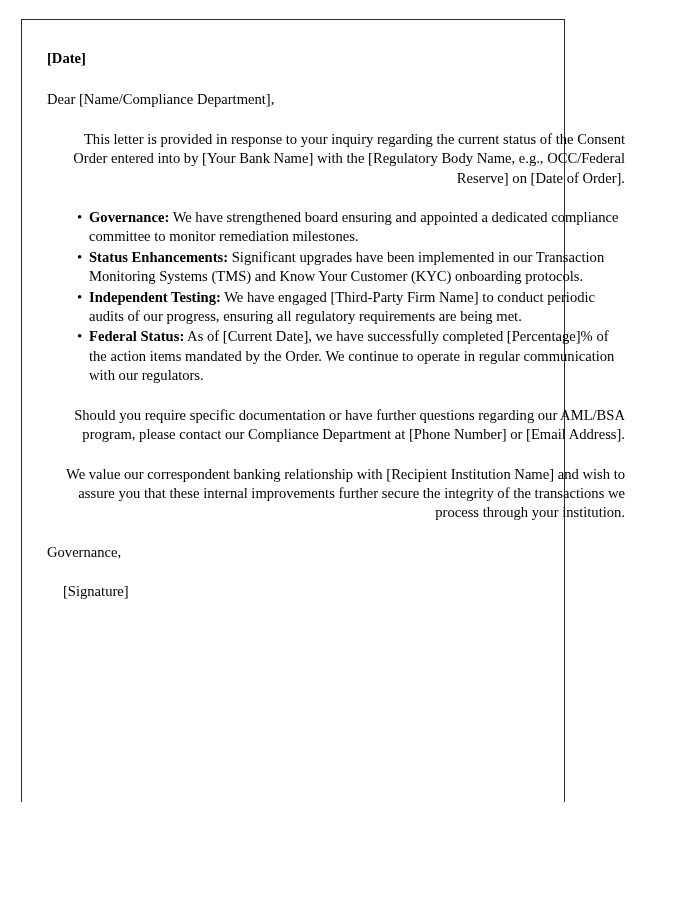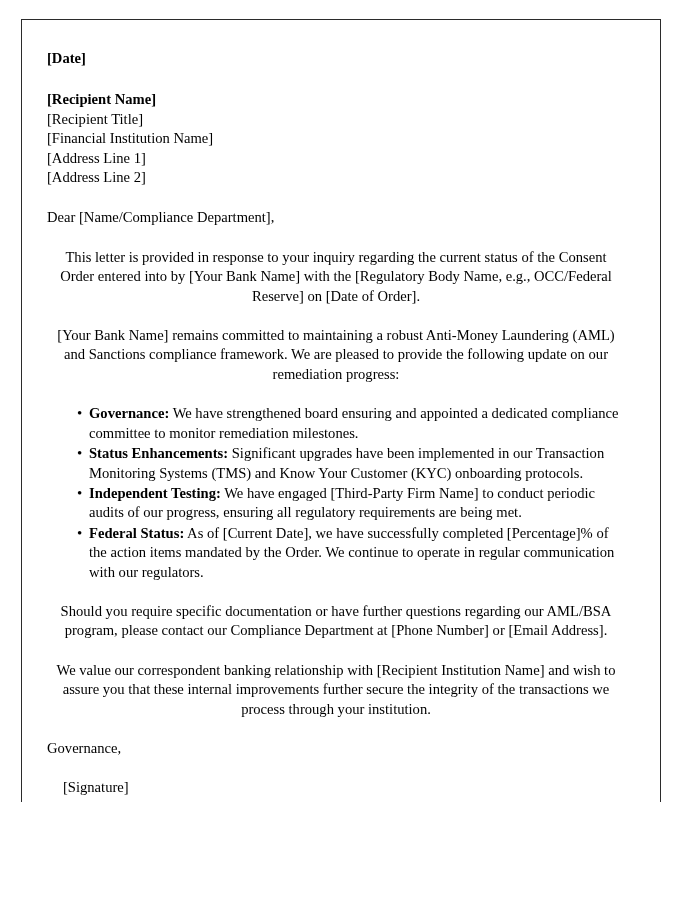--- a/index.html
+++ b/index.html
@@ -13,21 +13,21 @@
     font-family: "Liberation Serif", "DejaVu Serif", serif;
     color: #000000;
     overflow: hidden;
   }
 
   
   .page-sheet {
     position: absolute;
     left: 21px;
     top: 19px;
-    width: 640px;
+    width: 544px;
     height: 783px;
     box-sizing: border-box;
     border-top: 1.4px solid #2b2b2b;
     border-left: 1.4px solid #2b2b2b;
     border-right: 1.4px solid #2b2b2b;
     border-bottom: none;
     background: #ffffff;
   }
 
   .page-body {
@@ -57,21 +57,21 @@
     margin: 0 0 21px 0;
   }
 
   .salutation {
     margin: 0 0 20px 0;
     font-family: Liberation Serif, serif;
   }
 
   .para {
     margin: 9px 0 20px 0;
-    text-align: center;
+    text-align: right;
   }
 
   
   .bullet-list {
     list-style: none;
     margin: 0 0 20px 0;
     padding: 0;
   }
   .bullet-item {
     position: relative;
@@ -98,34 +98,26 @@
   }
 </style>
 </head>
 <body>
 
 <div class="page-sheet">
   <div class="page-body">
 
     <div class="blk date-line">[Date]</div>
 
-    <div class="blk address-block">
-      <span class="addr-line bold">[Recipient Name]</span>
-      <span class="addr-line">[Recipient Title]</span>
-      <span class="addr-line">[Financial Institution Name]</span>
-      <span class="addr-line">[Address Line 1]</span>
-      <span class="addr-line">[Address Line 2]</span>
-    </div>
 
 
     <div class="blk salutation">Dear [Name/Compliance Department],</div>
 
     <p class="blk para">This letter is provided in response to your inquiry regarding the current status of the Consent Order entered into by [Your Bank Name] with the [Regulatory Body Name, e.g., OCC/Federal Reserve] on [Date of Order].</p>
 
-    <p class="blk para">[Your Bank Name] remains committed to maintaining a robust Anti-Money Laundering (AML) and Sanctions compliance framework. We are pleased to provide the following update on our remediation progress:</p>
 
     <ul class="bullet-list">
       <li class="bullet-item">
         <span class="marker">•</span>
         <span class="lead">Governance:</span><span> We have strengthened board ensuring and appointed a dedicated compliance committee to monitor remediation milestones.</span>
       </li>
       <li class="bullet-item">
         <span class="marker">•</span>
         <span class="lead">Status Enhancements:</span><span> Significant upgrades have been implemented in our Transaction Monitoring Systems (TMS) and Know Your Customer (KYC) onboarding protocols.</span>
       </li>

